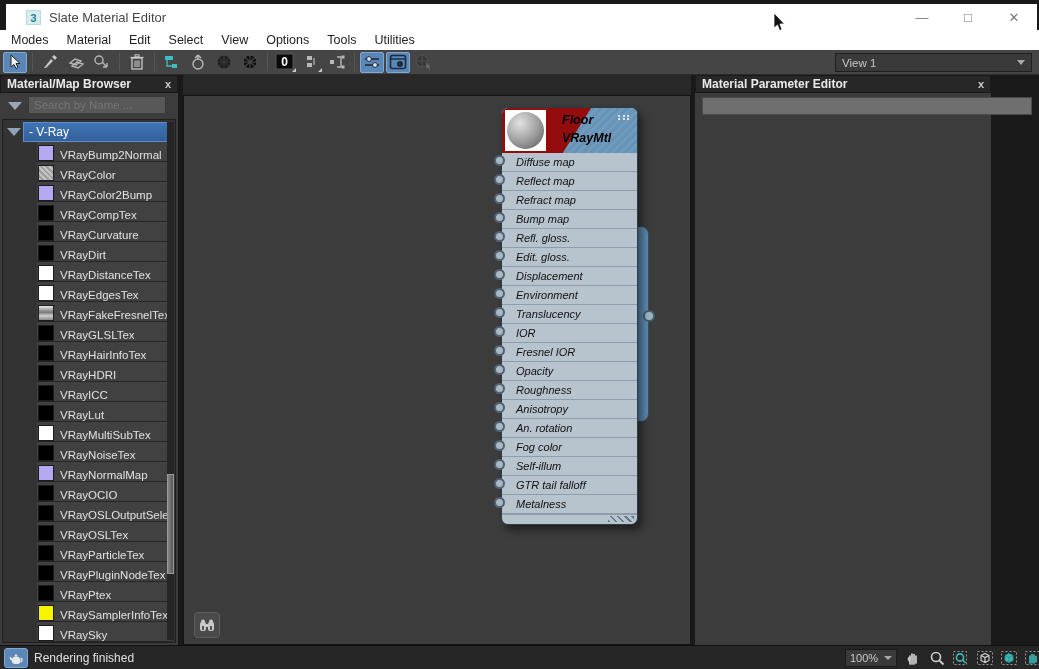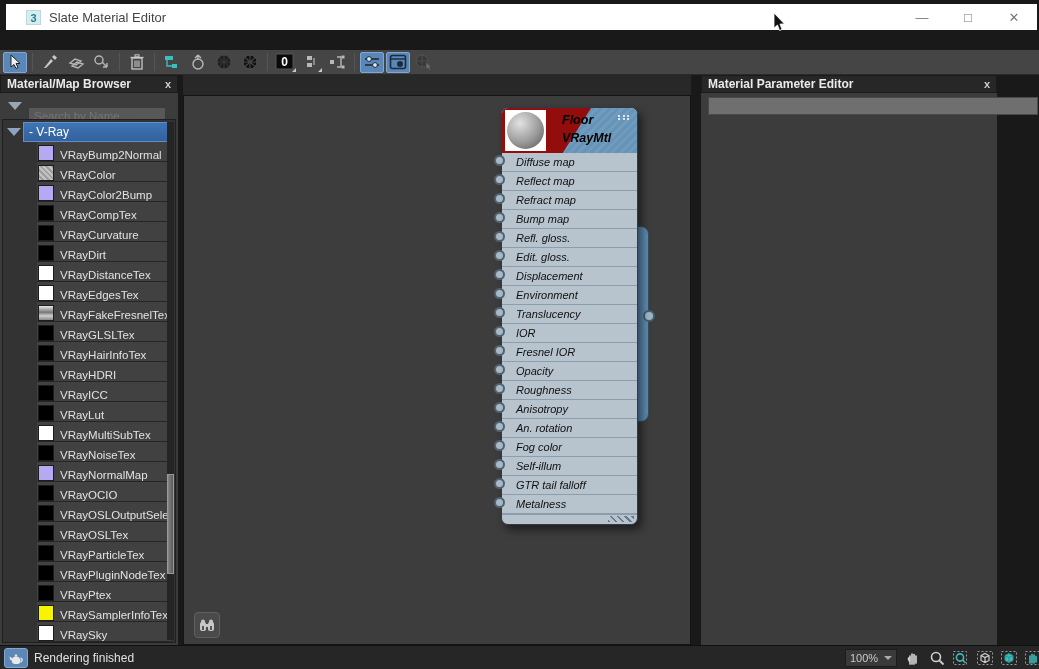--- a/index.html
+++ b/index.html
@@ -42,21 +42,21 @@
   .panel-header { position:absolute; left:0; top:0; right:0; height:18px; background:#272727;
                   color:#eaeaea; font-weight:bold; font-size:12px; display:flex; align-items:center;
                   padding:0 6px; border:1px solid #1a1a1a; }
   .panel-close { margin-left:auto; color:#cfcfcf; font-size:11px; font-weight:bold; }
 
   
   .browser { position:absolute; left:0; top:75px; width:178px; height:570px; background:#3c3c3c; }
   .search-tri { position:absolute; left:8px; top:27px; width:0; height:0;
                 border-left:7px solid transparent; border-right:7px solid transparent;
                 border-top:8px solid #9aa6b2; }
-  .search-input { position:absolute; left:28px; top:32px; width:138px; height:18px; background:#585858;
+  .search-input { position:absolute; left:28px; top:21px; width:138px; height:18px; background:#585858;
                   border:1px solid #3a3a3a; color:#b5b5b5; font-size:11.5px; padding:0 5px;
                   font-family:"Liberation Sans", sans-serif; }
   .list { position:absolute; left:2px; top:44px; width:174px; height:524px; background:#333333;
           border:1px solid #1f1f1f; overflow:hidden; }
   .group-tri { position:absolute; left:4px; top:8px; width:0; height:0;
                border-left:7px solid transparent; border-right:7px solid transparent;
                border-top:8px solid #8fa4bc; }
   .group-row { position:absolute; left:20px; top:2px; width:148px; height:20px;
                background:linear-gradient(#3f74b4,#33619c); color:#fff; font-size:12px;
                display:flex; align-items:center; padding-left:5px; border:1px solid #5d8fce; }
@@ -108,21 +108,21 @@
   .node-footer { height:10px; border-radius:0 0 7px 7px; position:relative;
                  border-top:1px solid #8d9dab; }
   .footer-hatch { position:absolute; right:3px; bottom:2px; width:26px; height:6px;
                   background:repeating-linear-gradient(45deg,#66788a 0 2px,transparent 2px 5px); }
 
   .nav-btn { position:absolute; left:10px; top:516px; width:26px; height:26px; background:#4a4a4a;
              border:1px solid #5f5f5f; border-radius:4px; display:flex; align-items:center;
              justify-content:center; }
 
   
-  .params { position:absolute; left:695px; top:75px; width:296px; height:570px; background:#3c3c3c;margin-left:6px; }
+  .params { position:absolute; left:695px; top:75px; width:296px; height:570px; background:#3c3c3c; }
   .param-bar { position:absolute; left:7px; top:22px; width:330px; height:18px; background:#6f6f6f;
                border:1px solid #4a4a4a; }
 
   
   .statusbar { position:absolute; left:0; top:645px; width:1039px; height:24px; background:#262626;
                border-top:1px solid #101010; }
   .teapot-btn { position:absolute; left:4px; top:2px; width:24px; height:20px; background:#5c88b8;
                 border:1px solid #7fa9d4; border-radius:3px; display:flex; align-items:center;
                 justify-content:center; }
   .status-msg { position:absolute; left:34px; top:0; height:20px; line-height:24px; color:#e0e0e0;
@@ -146,20 +146,30 @@
   <div class="titlebar">
     <div class="app-logo">3</div>
     <div class="app-title">Slate Material Editor</div>
     <div class="win-controls">
       <div class="win-btn">—</div>
       <div class="win-btn">□</div>
       <div class="win-btn">✕</div>
     </div>
   </div>
 
+  <div class="menubar">
+      <div class="menu-item">Modes</div>
+      <div class="menu-item">Material</div>
+      <div class="menu-item">Edit</div>
+      <div class="menu-item">Select</div>
+      <div class="menu-item">View</div>
+      <div class="menu-item">Options</div>
+      <div class="menu-item">Tools</div>
+      <div class="menu-item">Utilities</div>
+    </div>
 
   <div class="toolbar">
     <div class="tbtn active">
       <svg width="16" height="16">
           <path d="M4 1 L4 13 L7 10.5 L9 14.5 L11 13.5 L9 9.5 L13 9.5 Z" fill="#f0f0f0" stroke="#222" stroke-width="1"></path>
         </svg>
     </div>
     <div class="tsep"></div>
     <div class="tbtn">
       <svg width="16" height="16">
@@ -255,20 +265,24 @@
           <line x1="1.5" y1="5" x2="16.5" y2="5" stroke="#1c2b3a" stroke-width="1.4"></line>
           <circle cx="11" cy="10" r="3" fill="#1c2b3a"></circle>
         </svg>
     </div>
     <div class="tbtn disabled">
       <svg width="20" height="16">
           <circle cx="8" cy="7" r="6" fill="#2a2a2a" stroke="#666"></circle>
           <path d="M2 7 H14 M8 1 V13" stroke="#555"></path>
           <path d="M12 8 L12 16 L14 14 L15.5 16.5 L17 15.5 L15.5 13.5 L18 13.5 Z" fill="#999" stroke="#333" stroke-width=".7"></path>
         </svg>
+    </div>
+    <div class="view-combo">
+      <span>View 1</span>
+      <span class="arrow"></span>
     </div>
   </div>
 
   <div class="browser">
     <div class="panel-header">
       <span>Material/Map Browser</span>
       <span class="panel-close">x</span>
     </div>
     <div class="search-tri"></div>
     <input class="search-input" type="text" placeholder="Search by Name ..." style="">

